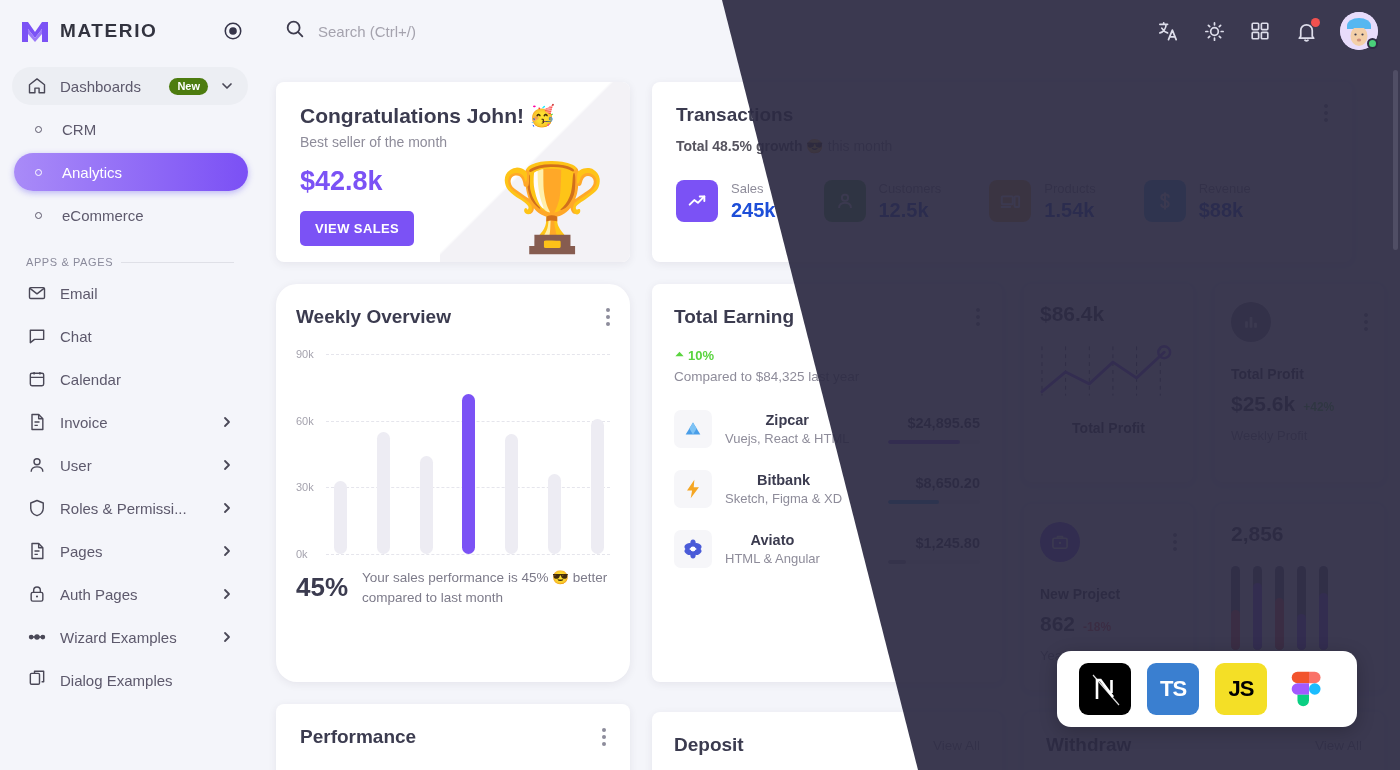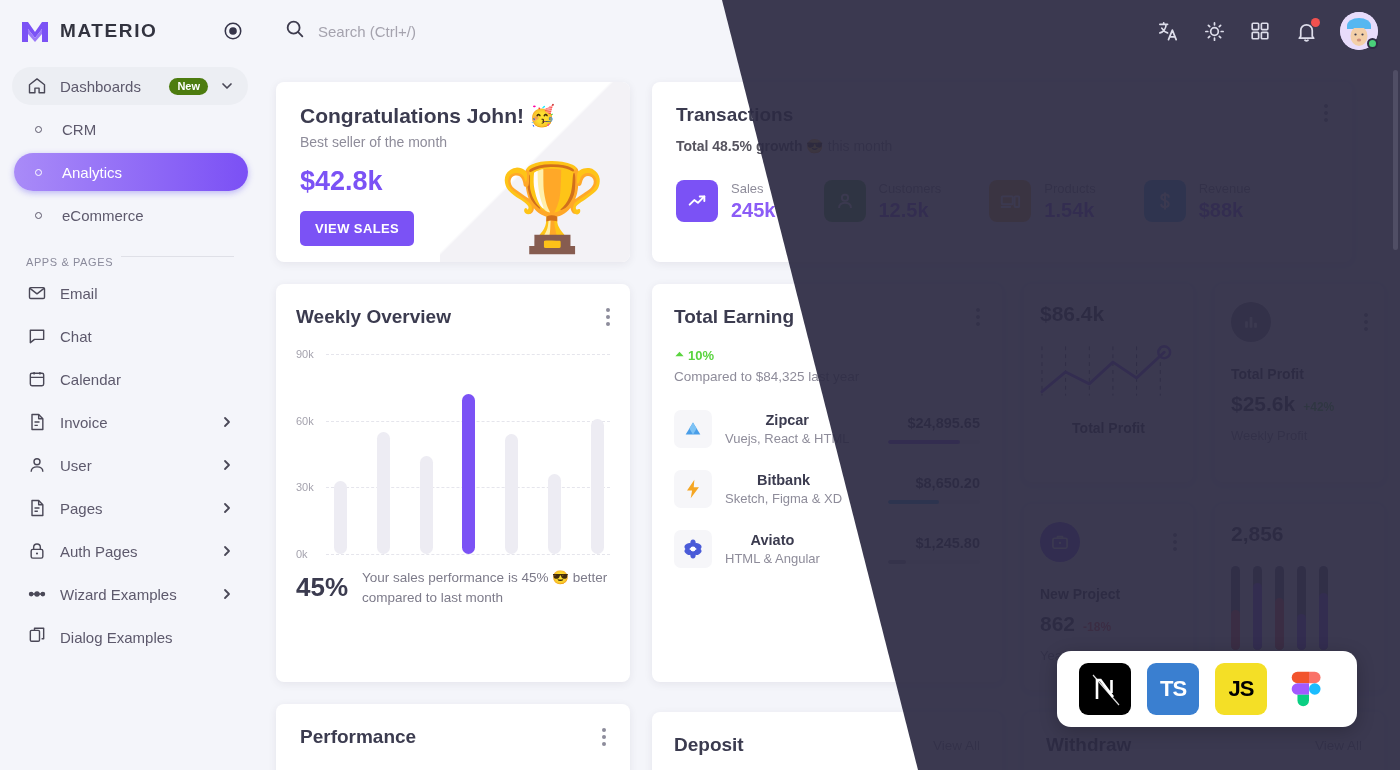--- a/index.html
+++ b/index.html
@@ -37,21 +37,21 @@
   }
   .nav-item .ico { width: 22px; height: 22px; display: flex; align-items: center; justify-content: center; flex: none; }
   .nav-label { flex: 1; }
   .badge-new {
     background: #4d7c0f; color: #fff; font-size: 11px; font-weight: bold;
     border-radius: 10px; padding: 3px 8px; line-height: 1;
   }
   .dot-ico { width: 7px; height: 7px; border-radius: 50%; border: 1.6px solid currentColor; margin-left: 7px; margin-right: 8px; flex: none; }
   .nav-sub { padding-left: 2px; }
   .section-head {
-    display: flex; align-items: flex-start; gap: 8px;
+    display: flex; align-items: center; gap: 8px;
     margin: 22px 14px 6px 14px; color: #8a8a9b;
     font-size: 11px; letter-spacing: .6px;
   }
   .section-head .line { flex: 1; height: 1px; background: #dfe0e7; }
   .chev { width: 14px; height: 14px; flex: none; }
 
   
   .main { position: absolute; left: 260px; top: 0; right: 0; height: 770px; }
   .topbar { height: 62px; display: flex; align-items: center; padding: 0 22px 0 24px; }
   .search-wrap { display: flex; align-items: center; gap: 12px; flex: 1; }
@@ -113,24 +113,24 @@
 
   
   .transactions { width: 700px; height: 180px; padding: 22px 24px; }
   .tx-head { display: flex; justify-content: space-between; align-items: flex-start; }
   .tx-sub { font-size: 14px; color: #8e8c9a; margin-top: 12px; }
   .tx-sub b { color: #56545f; font-weight: bold; }
   .tx-stats { display: flex; gap: 48px; margin-top: 26px; }
   .tx-stat { display: flex; align-items: center; gap: 13px; }
   .stat-ic { width: 42px; height: 42px; border-radius: 8px; display: flex; align-items: center; justify-content: center; flex: none; }
   .stat-label { font-size: 13px; color: #8e8c9a; }
-  .stat-value { font-size: 20px; font-weight: bold; color: #8b5cf6; margin-top: 3px; }
-
-  
-  .weekly { width: 354px; height: 398px; padding: 22px 20px 20px 20px; }
+  .stat-value { font-size: 20px; font-weight: bold; color: #1d4ed8; margin-top: 3px; }
+
+  
+  .weekly { width: 354px; height: 398px; padding: 22px 20px 20px 20px; border-radius: 21px; }
   .chart-area { position: relative; height: 200px; margin: 26px 0 0 0; }
   .gridlines { position: absolute; left: 30px; right: 0; top: 0; bottom: 0; }
   .gl { position: absolute; left: 0; right: 0; border-top: 1px dashed #e5e5ec; }
   .ytick { position: absolute; left: 0; font-size: 11px; color: #a5a3ae; transform: translateY(-50%); }
   .bars { position: absolute; left: 38px; right: 6px; top: 0; bottom: 0; display: flex; align-items: flex-end; justify-content: space-between; }
   .bar { width: 13px; border-radius: 7px; background: #edecf3; }
   .bar.hl { background: #7b52f5; }
   .perf-row { display: flex; align-items: center; gap: 14px; margin-top: 14px; }
   .perf-pct { font-size: 26px; font-weight: bold; color: #3b3b4f; }
   .perf-text { font-size: 13.5px; color: #7d7b8a; line-height: 1.45; }
@@ -294,20 +294,31 @@
             </svg></span>
       </div>
       <div class="nav-item">
         <span class="ico">
           <svg viewBox="0 0 24 24" width="20" height="20" fill="none" stroke="#4a4857" stroke-width="1.7" stroke-linejoin="round">
               <circle cx="12" cy="8" r="3.6"></circle>
               <path d="M5 20 C5 16 8 14.2 12 14.2 C16 14.2 19 16 19 20"></path>
             </svg>
         </span>
         <span class="nav-label">User</span>
+        <span class="chev"><svg viewBox="0 0 14 14" width="14" height="14" fill="none" stroke="#4a4857" stroke-width="1.8" stroke-linecap="round" stroke-linejoin="round">
+              <path d="M5 3 L9 7 L5 11"></path>
+            </svg></span>
+      </div>
+      <div class="nav-item">
+        <span class="ico">
+          <svg viewBox="0 0 24 24" width="20" height="20" fill="none" stroke="#4a4857" stroke-width="1.7" stroke-linejoin="round">
+              <path d="M12 3 L19.5 6 V12 C19.5 16.5 16 20 12 21.2 C8 20 4.5 16.5 4.5 12 V6 Z"></path>
+            </svg>
+        </span>
+        <span class="nav-label">Roles &amp; Permissi...</span>
         <span class="chev"><svg viewBox="0 0 14 14" width="14" height="14" fill="none" stroke="#4a4857" stroke-width="1.8" stroke-linecap="round" stroke-linejoin="round">
               <path d="M5 3 L9 7 L5 11"></path>
             </svg></span>
       </div>
       <div class="nav-item">
         <span class="ico">
           <svg viewBox="0 0 24 24" width="20" height="20" fill="none" stroke="#4a4857" stroke-width="1.7" stroke-linejoin="round">
               <path d="M6 3 H14 L19 8 V21 H6 Z"></path>
               <path d="M14 3 V8 H19 M9 12 H15 M9 16 H13"></path>
             </svg>

